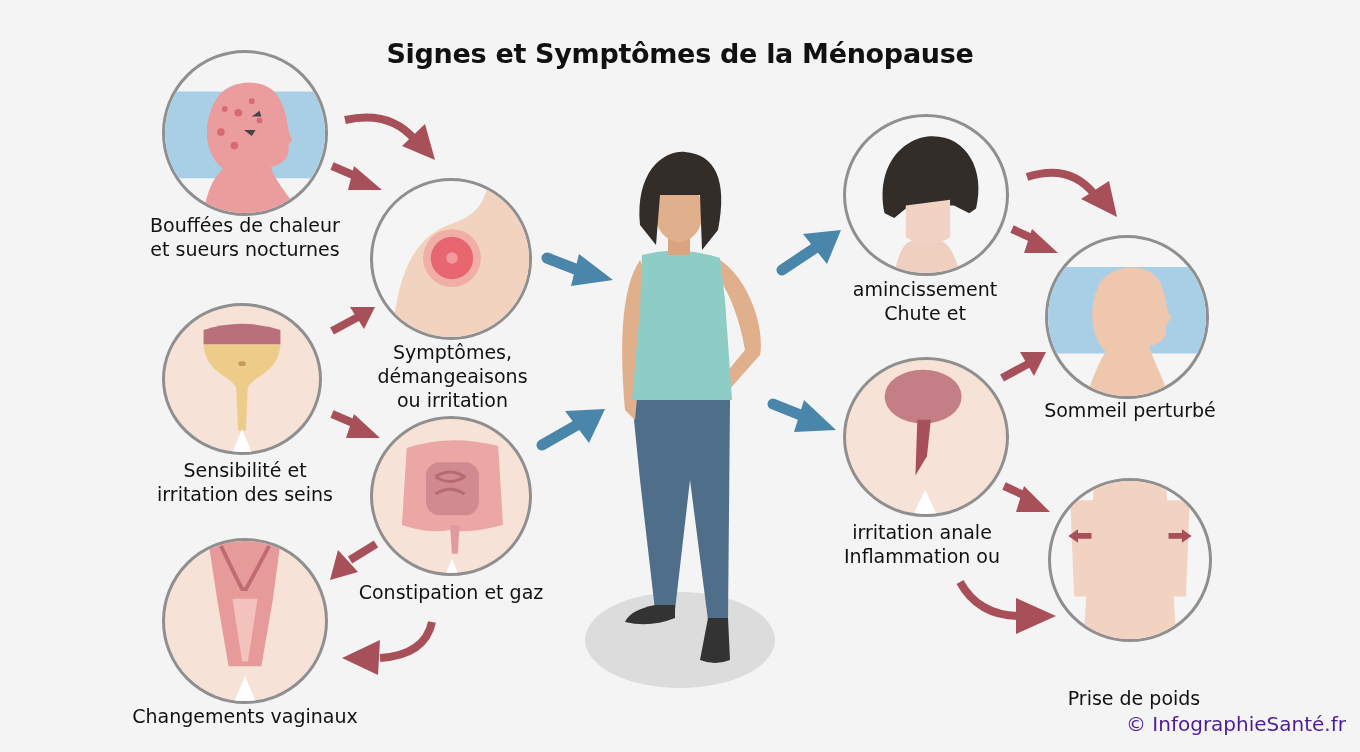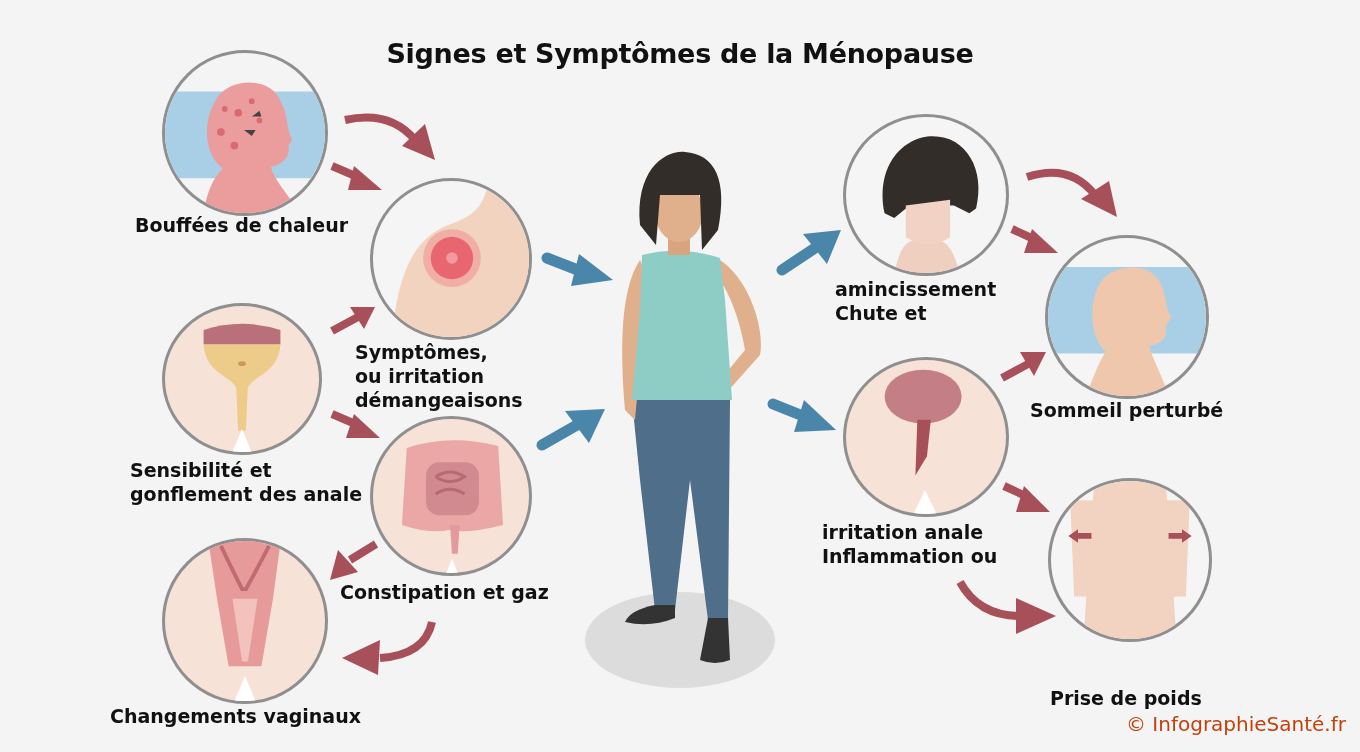--- a/index.html
+++ b/index.html
@@ -1,22 +1,22 @@
 <!DOCTYPE html>
 <html><head>
 <meta charset="utf-8">
 <style>
   html,body{margin:0;padding:0;}
   body{width:1360px;height:752px;background:#f4f4f4;position:relative;overflow:hidden;font-family:"DejaVu Sans","Liberation Sans",sans-serif;color:#111;}
   .title{position:absolute;left:0;width:1360px;top:38px;text-align:center;font-size:27px;font-weight:bold;letter-spacing:-0.3px;}
-  .label{position:absolute;font-size:19px;line-height:24px;color:#111;white-space:nowrap;font-weight:bold;}
+  .label{position:absolute;text-align:center;font-size:19px;line-height:24px;color:#111;white-space:nowrap;}
   .circle{position:absolute;border-radius:50%;border:3px solid #8f8f8f;overflow:hidden;background:#f6e2d6;box-sizing:border-box;}
   .circle svg{position:absolute;left:0;top:0;width:100%;height:100%;}
   .arrow{position:absolute;overflow:visible;}
-  .credit{position:absolute;right:14px;top:712px;font-size:20px;color:#c2410c;}
+  .credit{position:absolute;right:14px;top:712px;font-size:20px;color:#4c1d95;}
   .figure{position:absolute;left:580px;top:150px;width:260px;height:540px;}
 </style>
 </head>
 <body>
 
 <div class="title">Signes et Symptômes de la Ménopause</div>
 
 <div class="circle" style="left:162px;top:50px;width:166px;height:166px;background:#f4f4f4;">
   <svg viewBox="0 0 166 166">
     <rect x="-5" y="40" width="180" height="90" rx="20" fill="#a9cfe6"></rect>
@@ -26,47 +26,48 @@
     <circle cx="58" cy="82" r="4" fill="#d86a72"></circle>
     <circle cx="72" cy="96" r="4" fill="#d86a72"></circle>
     <circle cx="90" cy="50" r="3" fill="#d86a72"></circle>
     <circle cx="98" cy="70" r="3" fill="#d86a72"></circle>
     <path d="M90 66 l8 -6 l2 6 z" fill="#444"></path>
     <path d="M82 80 l12 0 l-4 6 z" fill="#444"></path>
   </svg>
 </div>
 <div class="label" style="left:135px;top:213px;width:220px;">
   <div>Bouffées de chaleur</div>
+  <div>et sueurs nocturnes</div>
 </div>
 
 <div class="circle" style="left:370px;top:178px;width:162px;height:162px;background:#f5f5f5;">
   <svg viewBox="0 0 162 162">
     <path d="M20 162 C 25 100, 40 60, 80 45 C 100 38, 115 30, 120 0 L 162 0 L 162 162 Z" fill="#f1d3c0"></path>
     <circle cx="82" cy="80" r="30" fill="#ef8a8e" opacity="0.5"></circle>
     <circle cx="82" cy="80" r="22" fill="#e86670"></circle>
     <circle cx="82" cy="80" r="6" fill="#f29aa0"></circle>
   </svg>
 </div>
 <div class="label" style="left:355px;top:340px;width:195px;">
   <div>Symptômes,</div>
+  <div>démangeaisons</div>
   <div>ou irritation</div>
-  <div>démangeaisons</div>
 </div>
 
 <div class="circle" style="left:162px;top:303px;width:160px;height:152px;">
   <svg viewBox="0 0 160 152">
     <path d="M40 25 Q 80 12 120 25 L 120 40 L 40 40 Z" fill="#b9707a"></path>
     <path d="M40 40 L 120 40 C 118 70, 92 72, 86 85 L 84 130 L 76 130 L 74 85 C 68 72, 42 70, 40 40 Z" fill="#edcc8a"></path>
     <ellipse cx="80" cy="60" rx="4" ry="2.5" fill="#c89a5a"></ellipse>
     <path d="M70 152 L 80 128 L 90 152 Z" fill="#ffffff"></path>
   </svg>
 </div>
 <div class="label" style="left:130px;top:458px;width:230px;">
   <div>Sensibilité et</div>
-  <div>gonflement des anale</div>
+  <div>irritation des seins</div>
 </div>
 
 <div class="circle" style="left:370px;top:416px;width:162px;height:160px;">
   <svg viewBox="0 0 162 160">
     <path d="M35 30 Q 80 15 130 28 L 135 110 Q 95 120 80 115 Q 60 120 30 110 Z" fill="#eba6a6"></path>
     <rect x="55" y="45" width="55" height="55" rx="14" fill="#d08a90"></rect>
     <path d="M65 60 q 15 -10 30 0 q -15 10 -30 0 M65 78 q 15 -10 30 0" stroke="#b86a74" stroke-width="3" fill="none"></path>
     <path d="M80 110 L 82 140 L 88 140 L 90 110 Z" fill="#e09aa0"></path>
     <path d="M76 160 L 82 145 L 88 160 Z" fill="#ffffff"></path>
   </svg>

